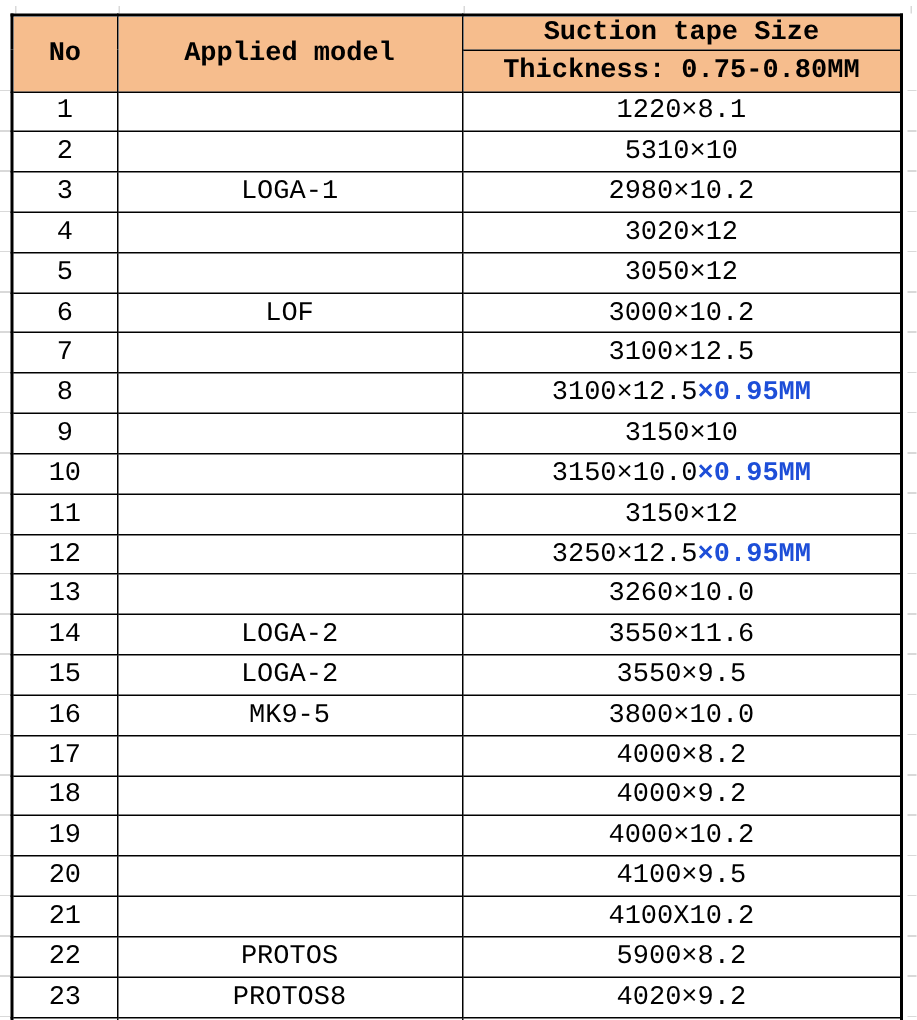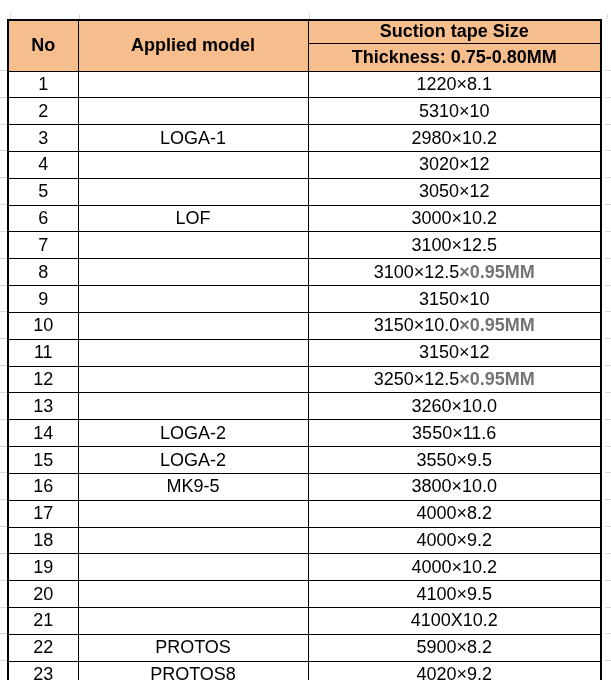--- a/index.html
+++ b/index.html
@@ -6,22 +6,22 @@
     margin: 0;
     padding: 0;
     width: 611px;
     height: 680px;
     overflow: hidden;
     background: #ffffff;
     font-family: "Liberation Sans", sans-serif;
   }
   .sheet {
     position: absolute;
-    left: 0; top: 14px;
-    width: 611px; height: 548px;
+    left: 0; top: 4px;
+    width: 611px; height: 548px; font-family: Liberation Mono, monospace;
   }
   
   .tick-v {
     position: absolute;
     top: 0;
     width: 1px;
     height: 5px;
     background: #d9d9d9;
   }
   .margin-strip {
@@ -65,21 +65,21 @@
     color: #000000;
   }
   tr.hr1 { height: 23px; }
   tr.hr2 { height: 28px; }
   tbody tr { height: 26.83px; }
   tbody td {
     font-size: 18px;
     color: #000000;
   }
   .size-red {
-    color: #737373;
+    color: #1d4ed8;
     font-weight: bold;
   }
   tr.partial-row td { height: 26.83px; }
 </style>
 </head>
 <body>
 
 <div class="sheet">
 
   <div class="tick-v" style="left:10px"></div>

